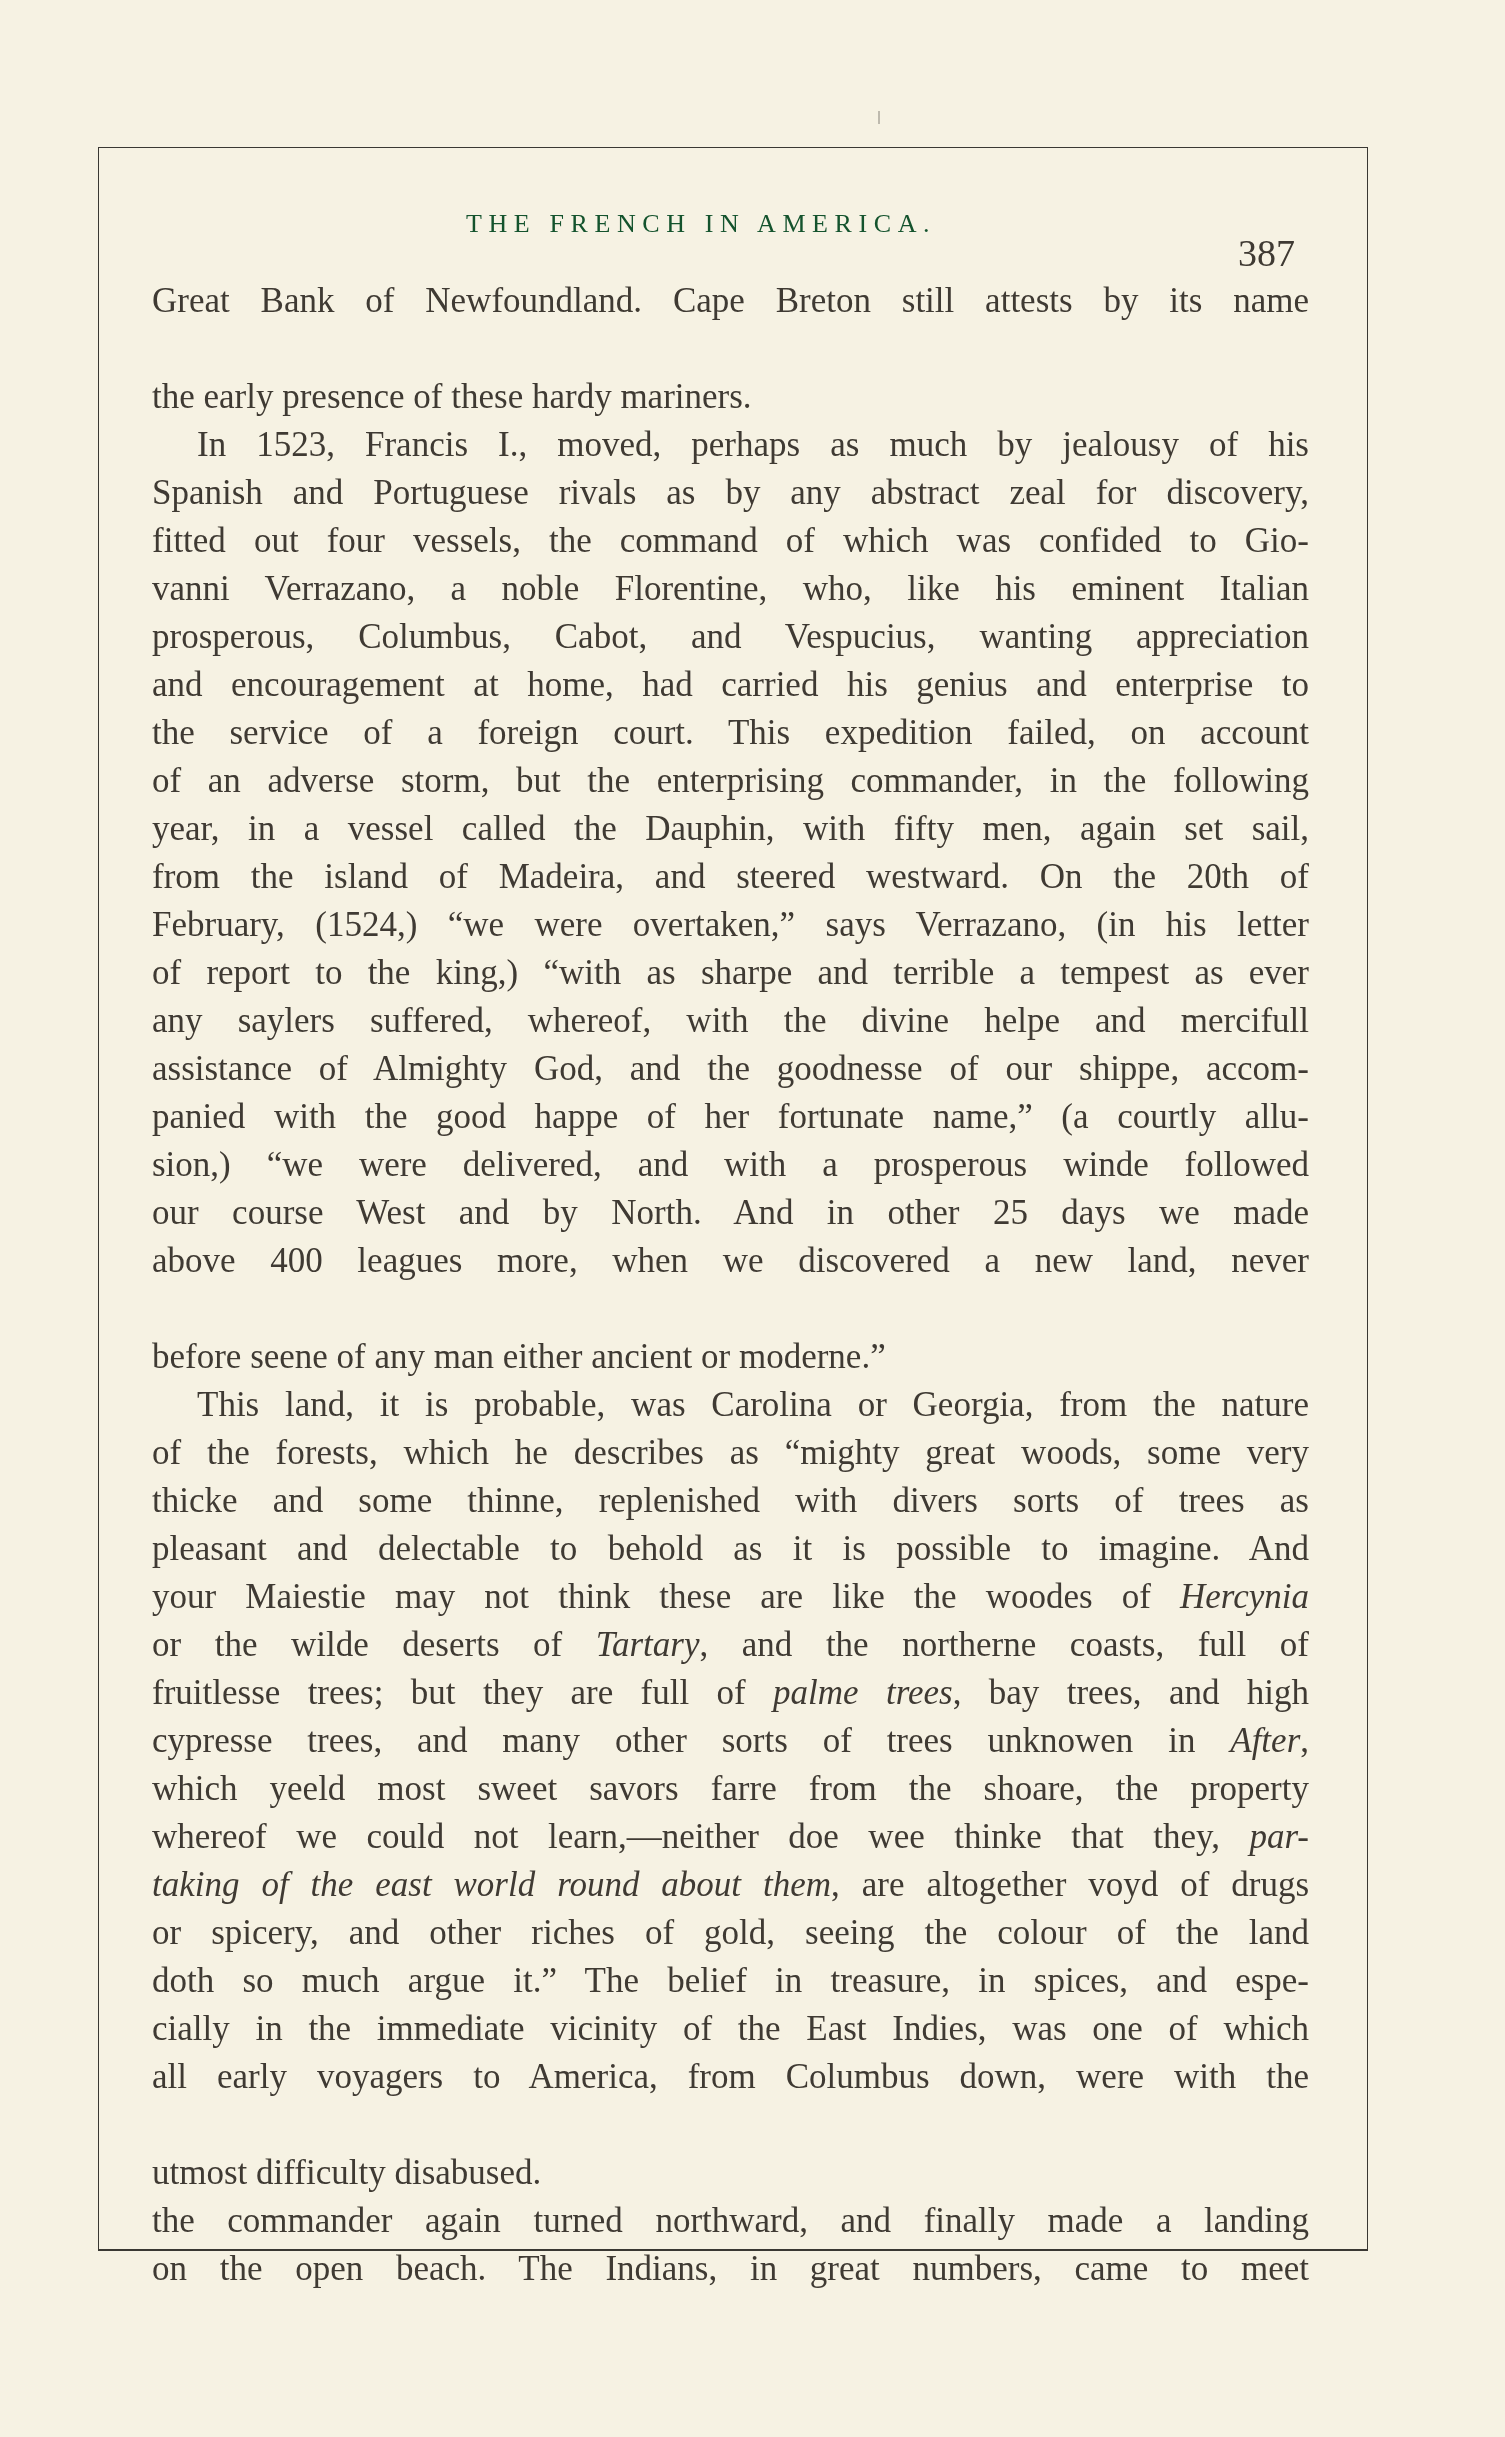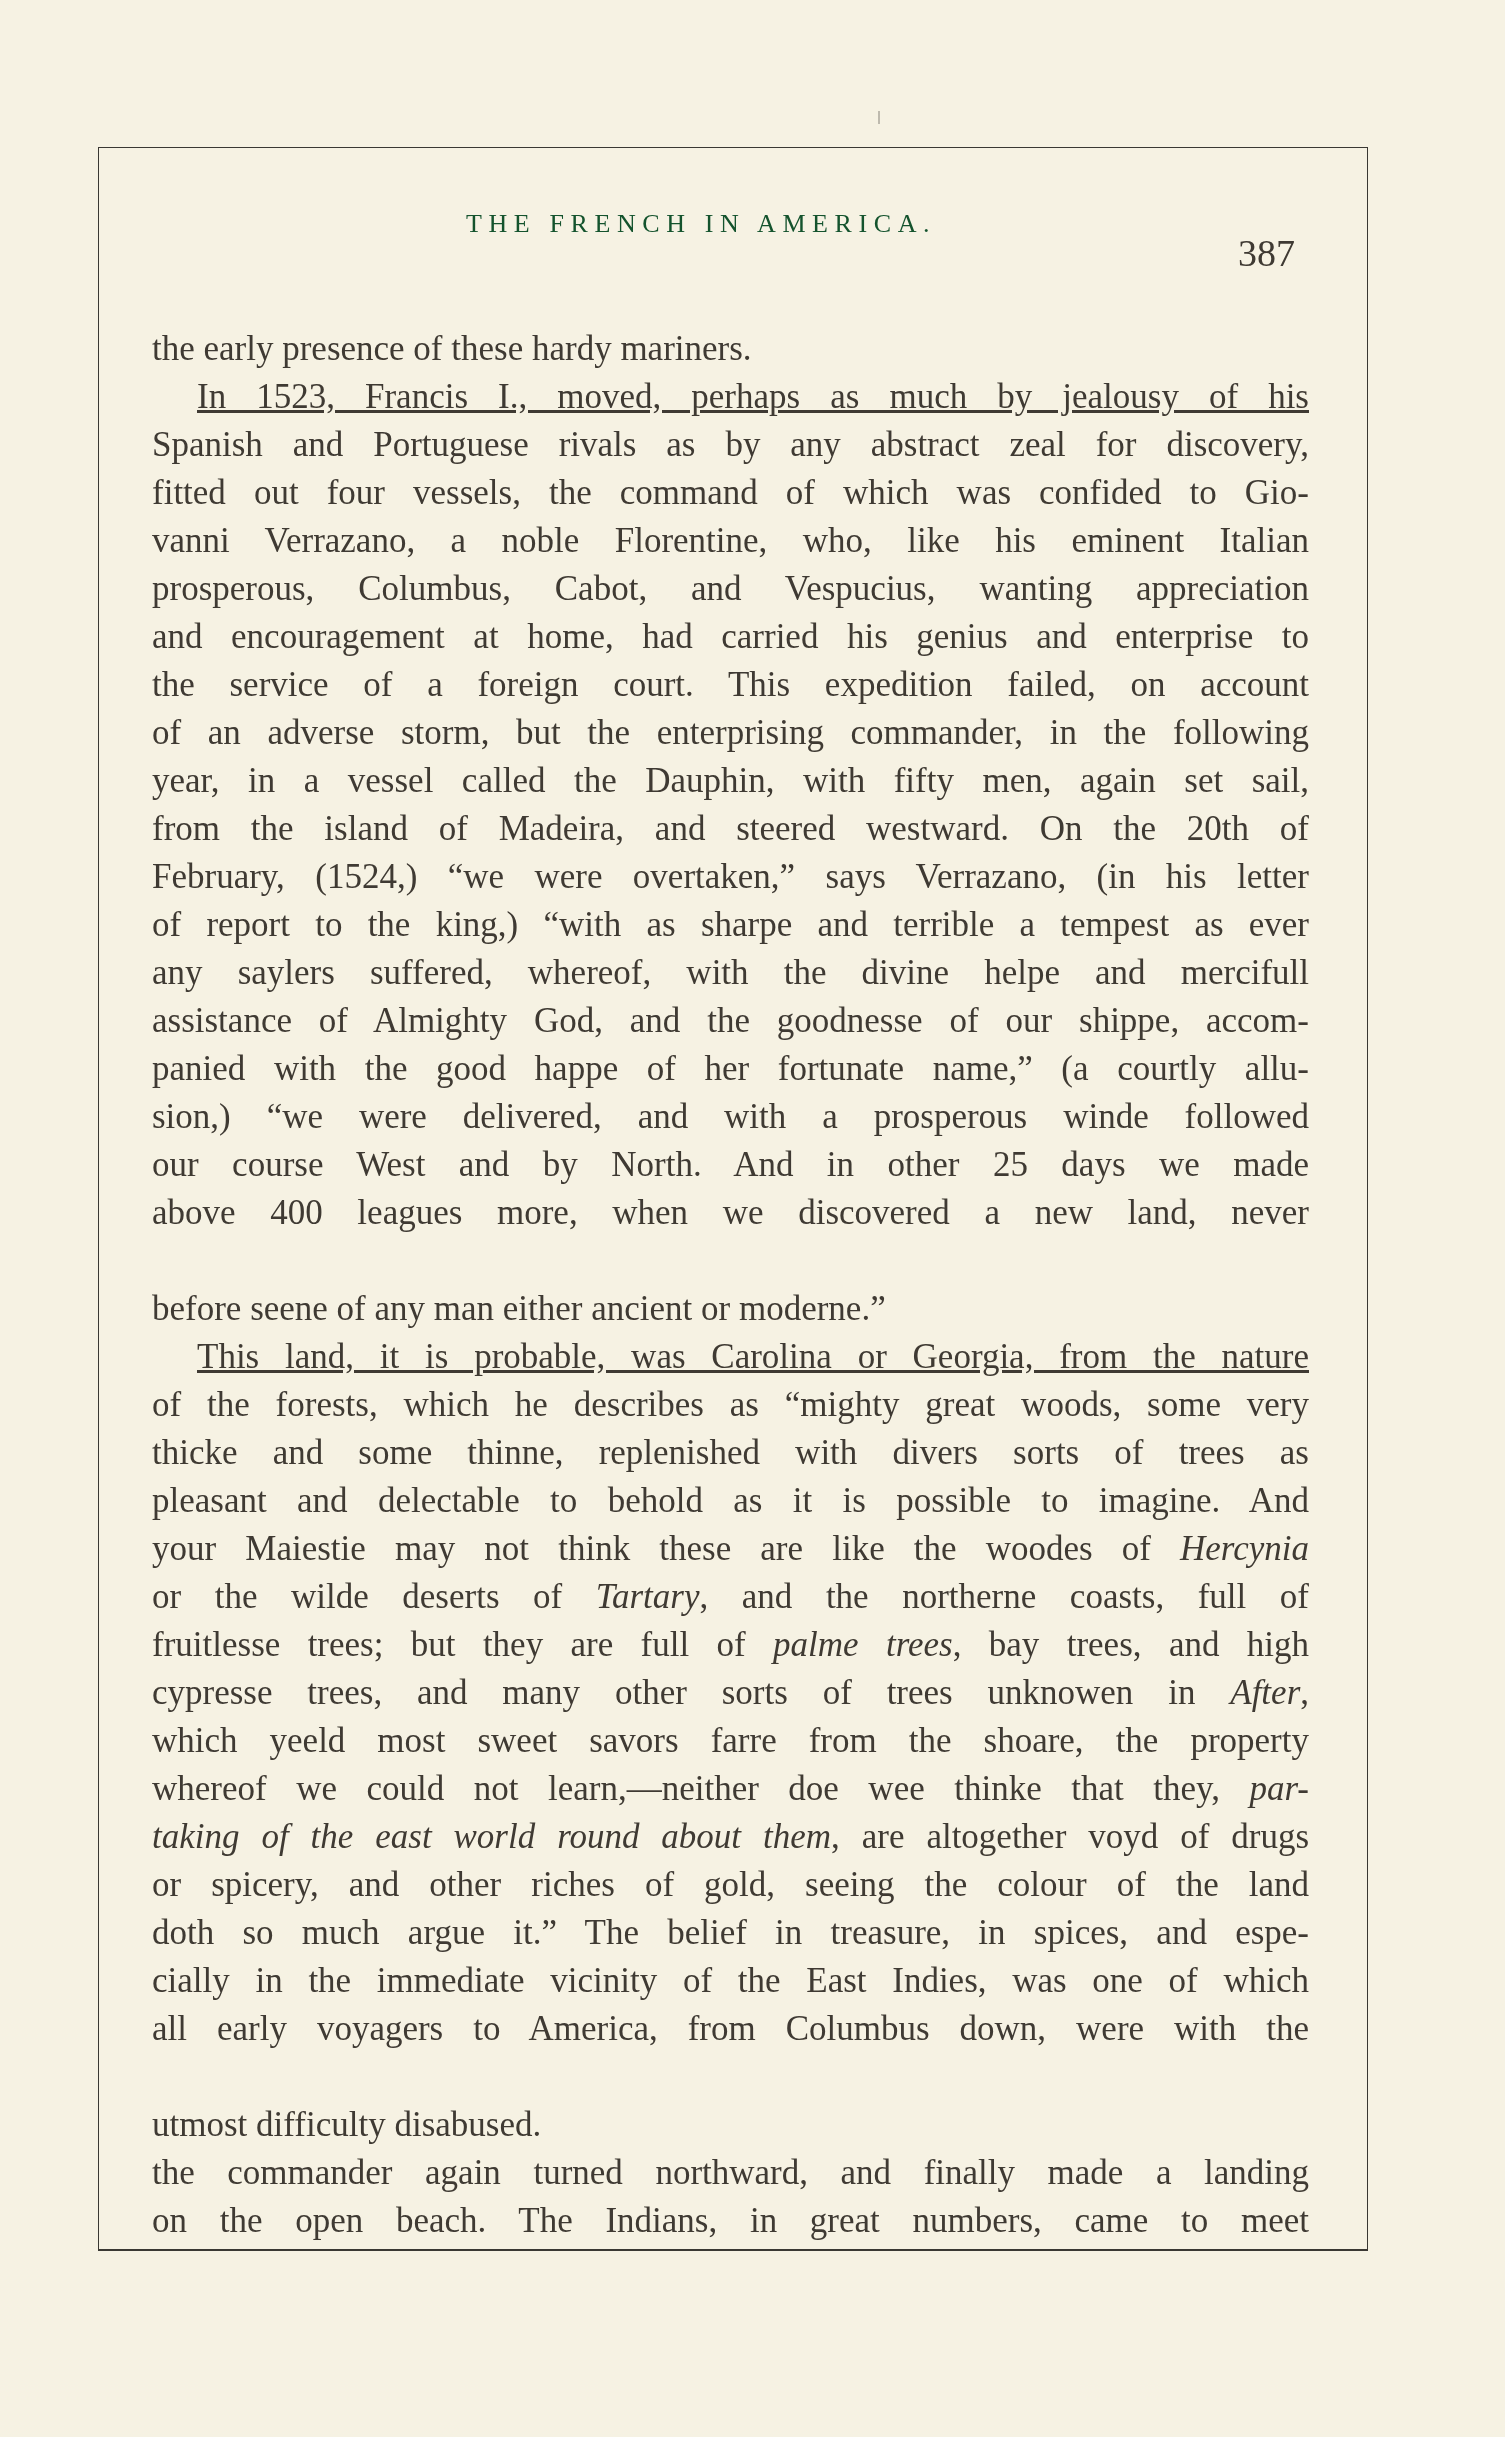--- a/index.html
+++ b/index.html
@@ -59,21 +59,20 @@
       text-align-last: justify;
       white-space: nowrap;
       overflow: visible;
     }
     .line.last {
       text-align-last: left;
       margin-top: 48px;
     }
     .line.indent {
       padding-left: 45px;
-      text-decoration: underline;
     }
     .line .seg-i {
       font-style: italic;
     }
     .stray-mark {
       position: absolute;
       width: 1.9px;
       height: 13px;
       background: #9a948a;
       opacity: 0.6;
@@ -81,20 +80,21 @@
   </style>
 </head>
 <body>
 
 <div class="page-frame"></div>
 
 <div class="running-head">THE FRENCH IN AMERICA.</div>
 <div class="page-number">387</div>
 
 <div class="body-text" id="body-text">
+    <div class="line"><span class="seg">Great Bank of Newfoundland.  Cape Breton still attests by its name</span></div>
     <div class="line last"><span class="seg">the early presence of these hardy mariners.</span></div>
     <div class="line indent"><span class="seg">In 1523, Francis I., moved, perhaps as much by jealousy of his</span></div>
     <div class="line"><span class="seg">Spanish and Portuguese rivals as by any abstract zeal for discovery,</span></div>
     <div class="line"><span class="seg">fitted out four vessels, the command of which was confided to Gio-</span></div>
     <div class="line"><span class="seg">vanni Verrazano, a noble Florentine, who, like his eminent Italian</span></div>
     <div class="line"><span class="seg">prosperous, Columbus, Cabot, and Vespucius, wanting appreciation</span></div>
     <div class="line"><span class="seg">and encouragement at home, had carried his genius and enterprise to</span></div>
     <div class="line"><span class="seg">the service of a foreign court.  This expedition failed, on account</span></div>
     <div class="line"><span class="seg">of an adverse storm, but the enterprising commander, in the following</span></div>
     <div class="line"><span class="seg">year, in a vessel called the Dauphin, with fifty men, again set sail,</span></div>

